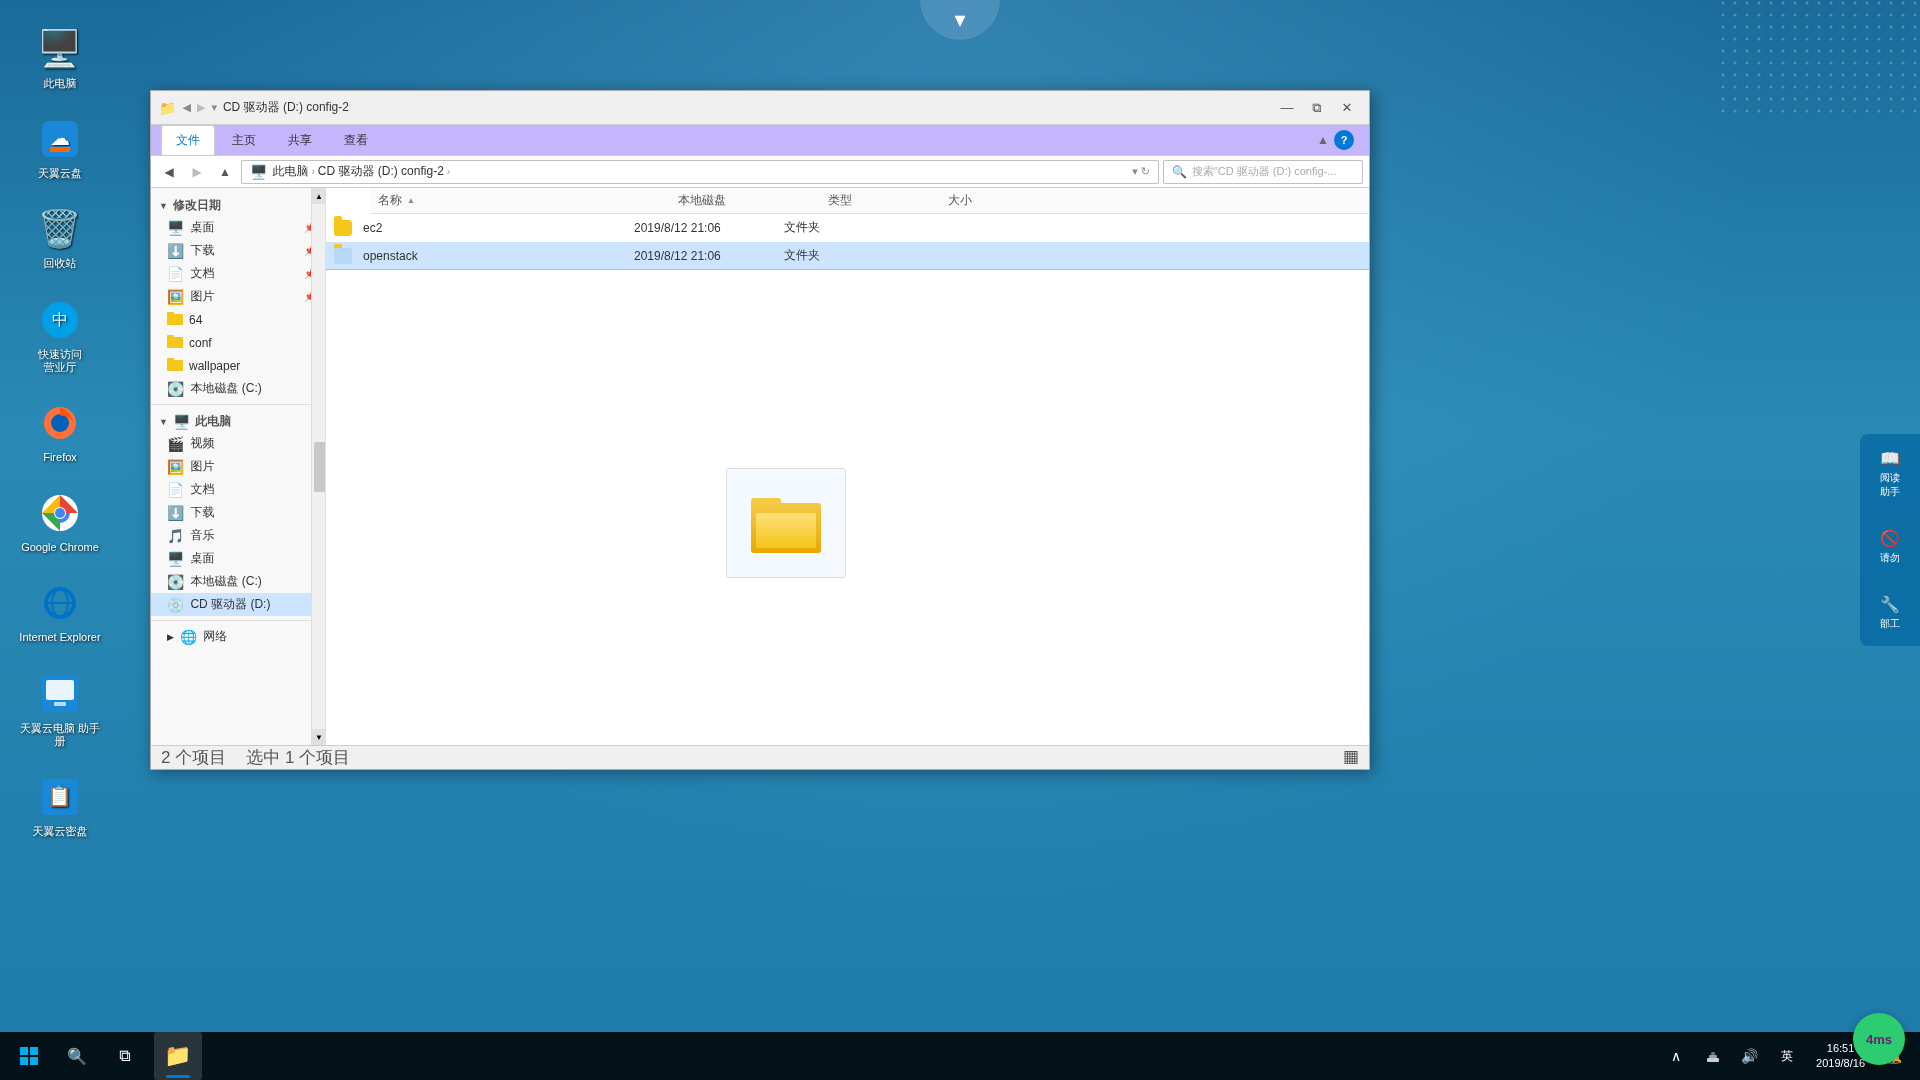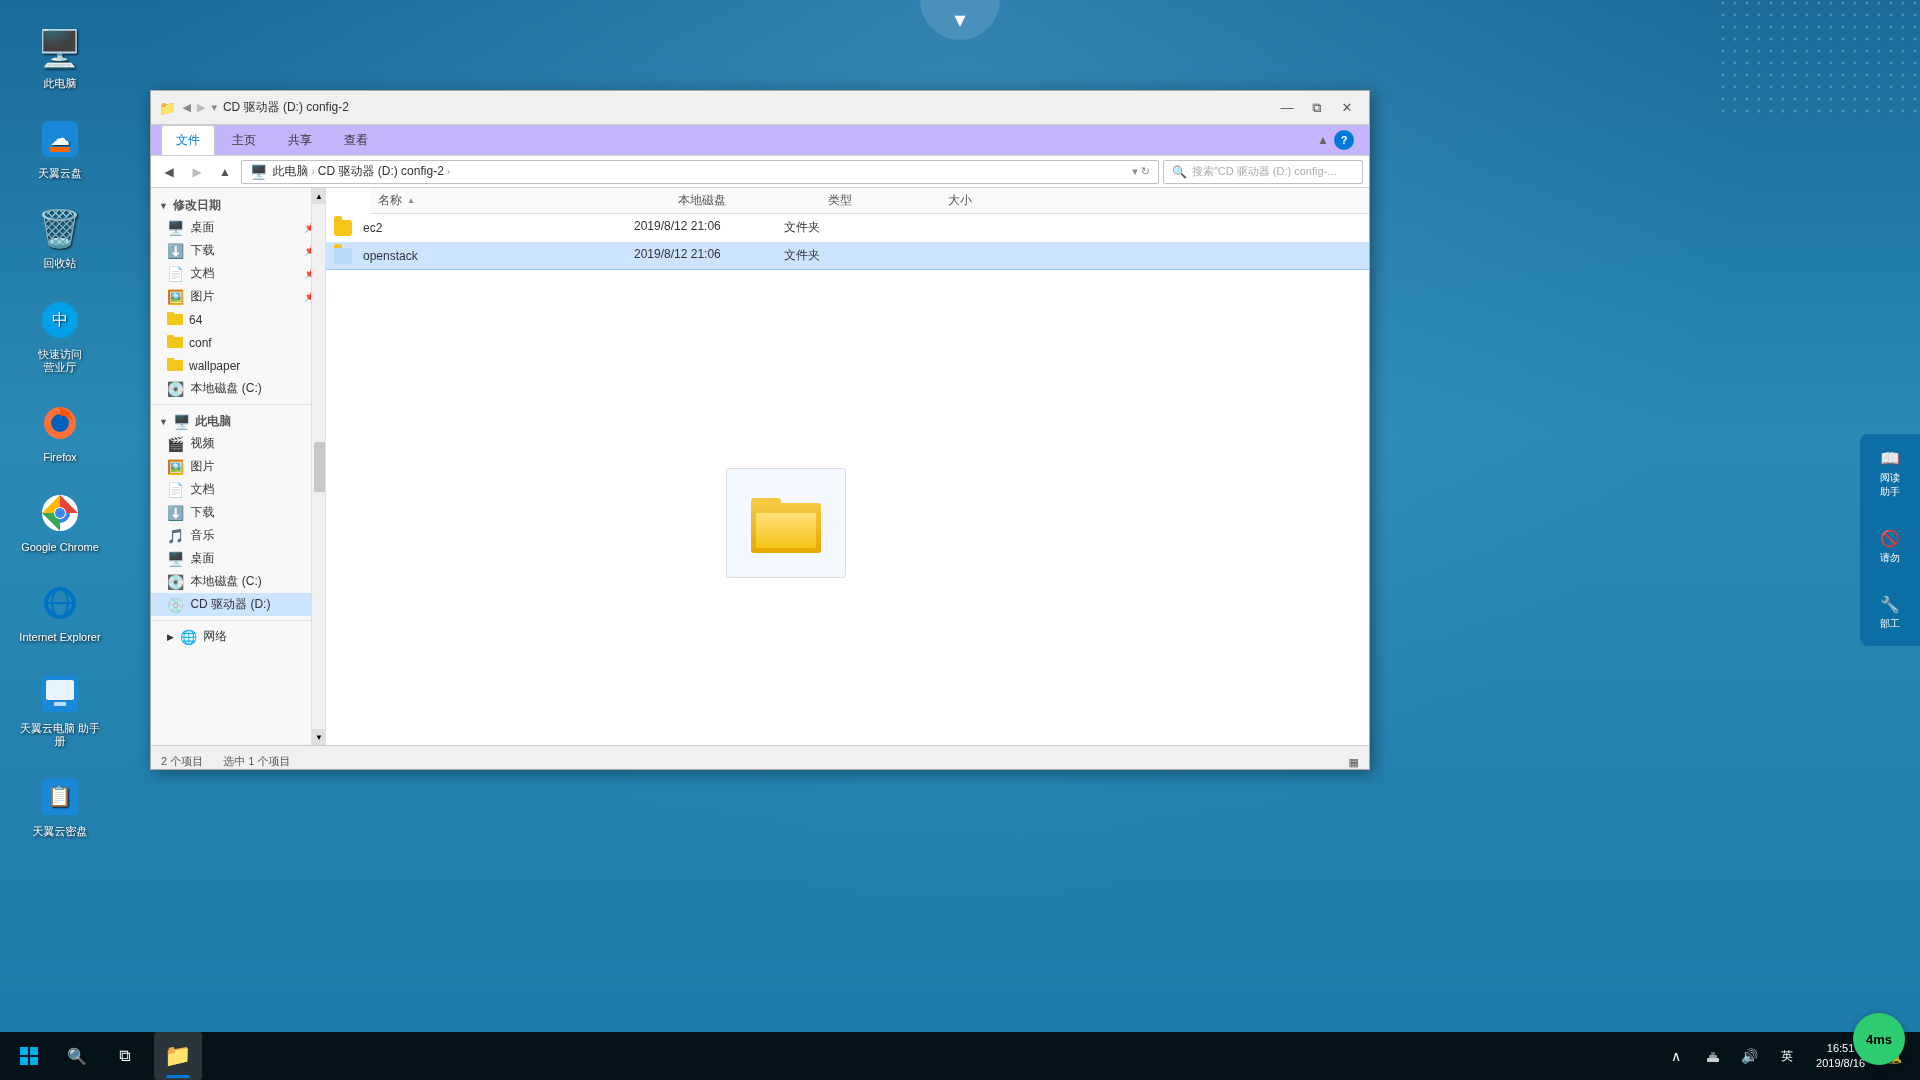--- a/index.html
+++ b/index.html
@@ -313,20 +313,21 @@
     }
 
     .col-name { width: 300px; display: flex; align-items: center; gap: 5px; }
     .col-date { width: 150px; }
     .col-type { width: 120px; }
     .col-size { width: 100px; }
 
     .file-row {
       display: flex;
       padding: 5px 8px;
+      align-items: center;
       font-size: 12px;
       color: #333;
       cursor: pointer;
       border-bottom: 1px solid transparent;
     }
     .file-row.selected { background: #cce4ff; border-bottom: 1px solid #99c4ee; }
 
     .folder-icon-small {
       width: 18px;
       height: 16px;
@@ -396,23 +397,23 @@
       background: linear-gradient(180deg, #fde07a 0%, #f5c518 100%);
       border-radius: 2px;
     }
 
     
     .status-bar {
       height: 24px;
       background: #f0f0f0;
       border-top: 1px solid #ccc;
       display: flex;
-      align-items: flex-end;
+      align-items: flex-start;
       padding: 0 10px;
-      font-size: 11px;
+      font-size: 17px;
       color: #555;
       gap: 20px;
     }
 
     
     .taskbar {
       position: absolute;
       bottom: 0;
       left: 0;
       right: 0;
@@ -523,21 +524,21 @@
       position: absolute;
       bottom: 15px;
       right: 15px;
       width: 52px;
       height: 52px;
       background: #2ecc71;
       border-radius: 50%;
       display: flex;
       align-items: center;
       justify-content: center;
-      color: #000000;
+      color: #701a75;
       font-size: 13px;
       font-weight: 600;
       box-shadow: 0 2px 8px rgba(0,0,0,0.3);
       z-index: 200;
     }
 
     
     .sort-arrow { font-size: 8px; color: #888; }
   </style>
 </head>

